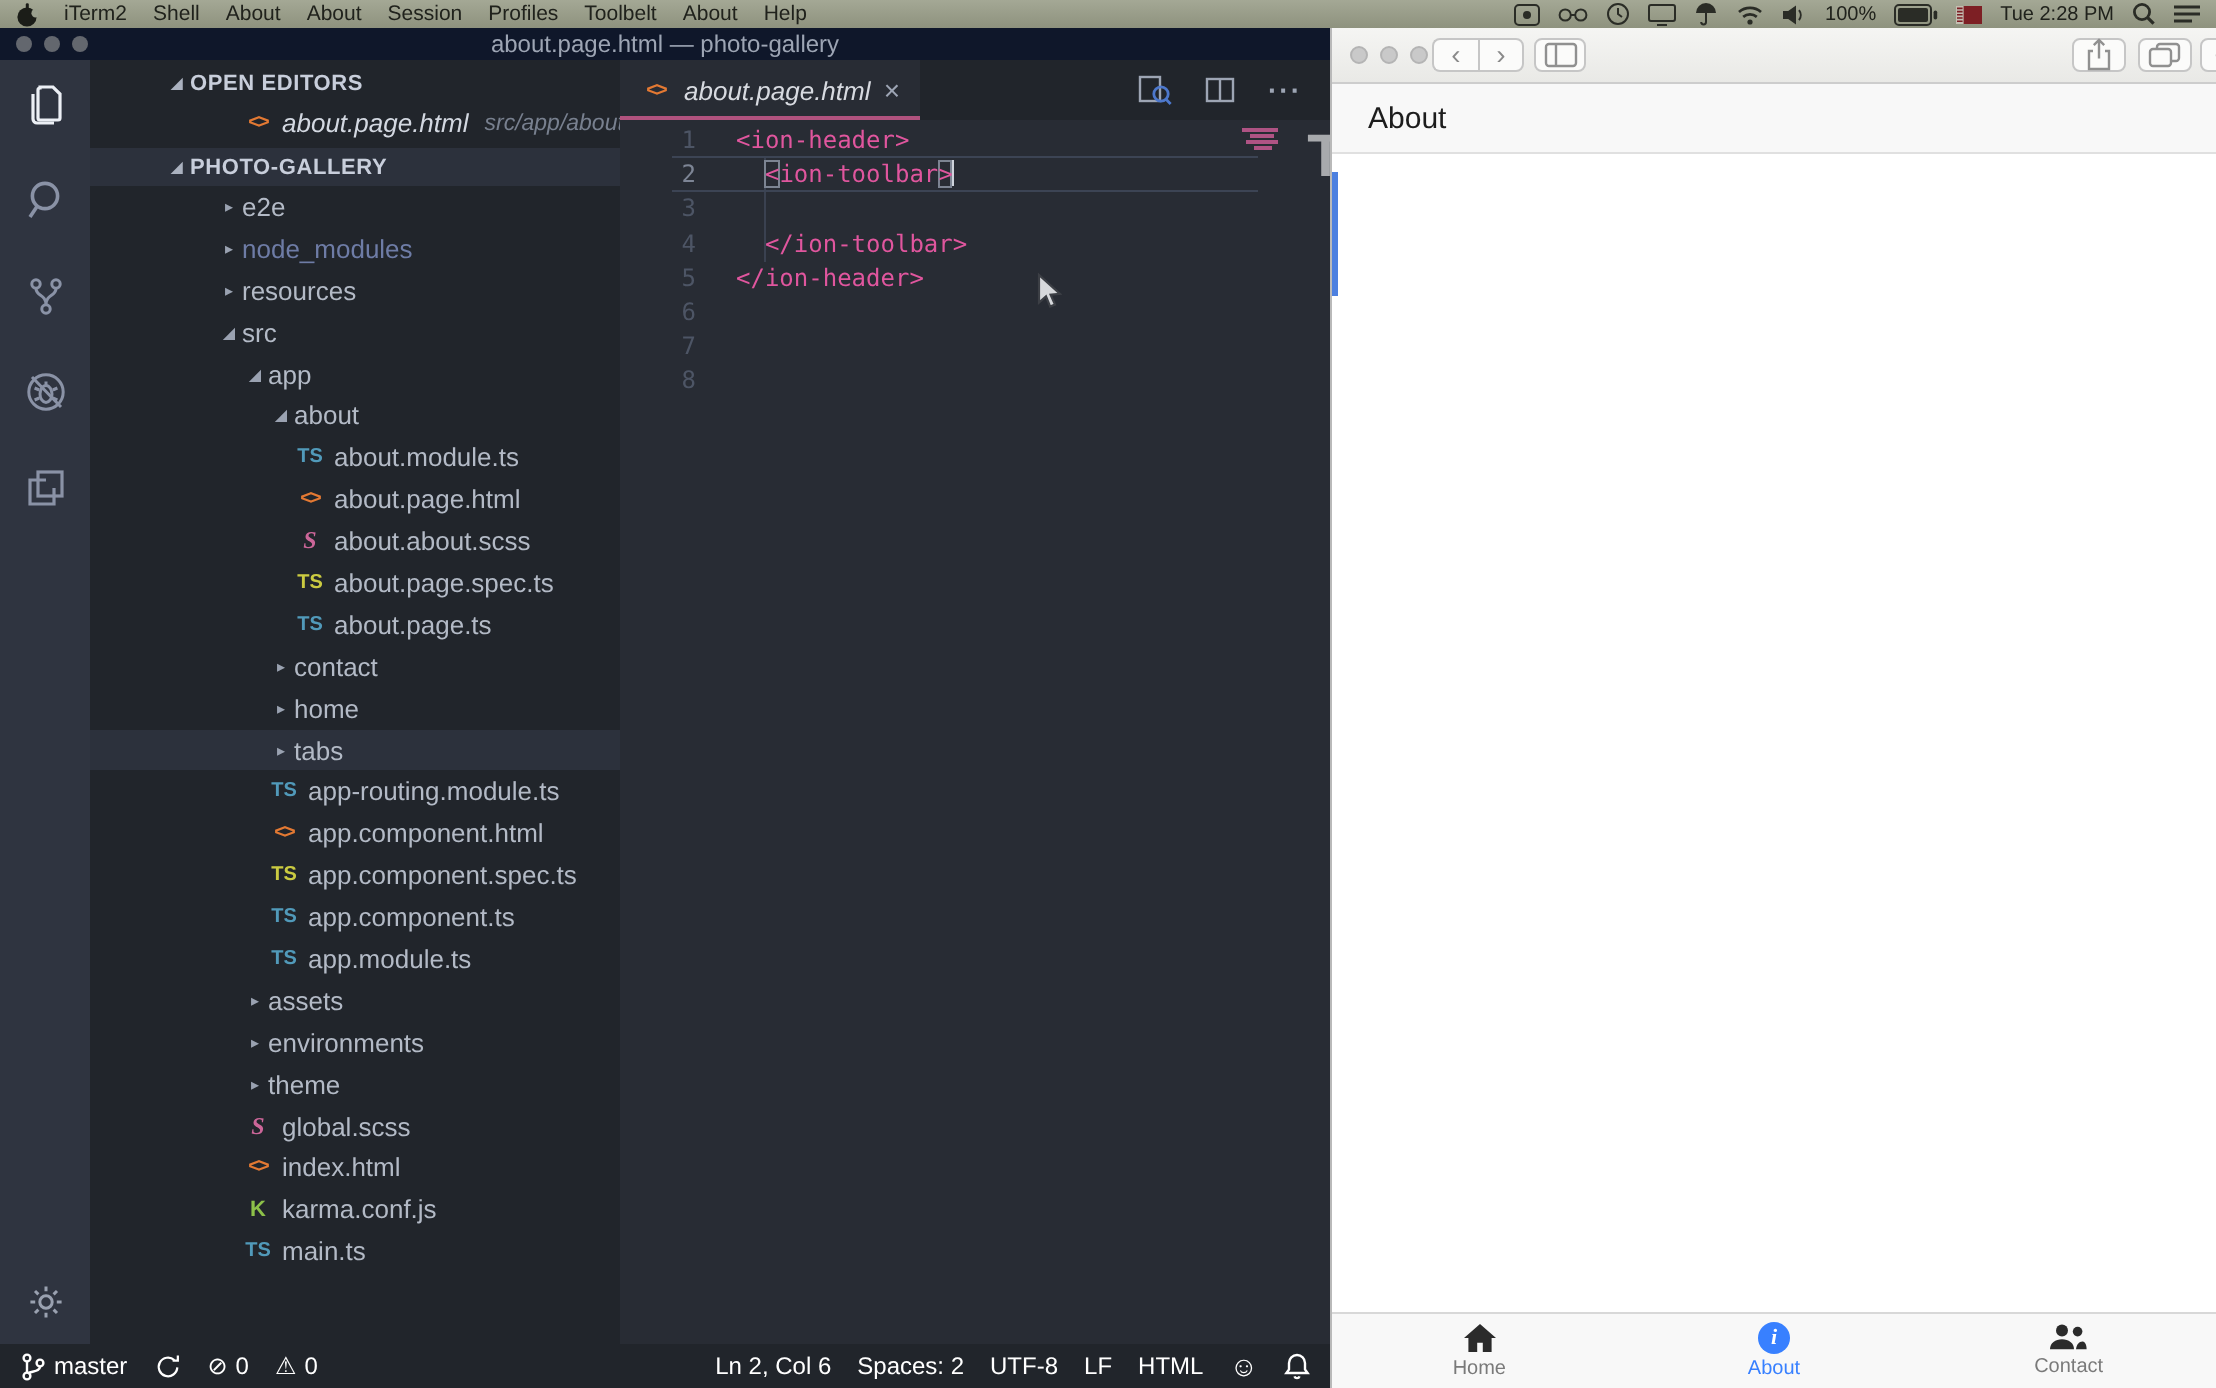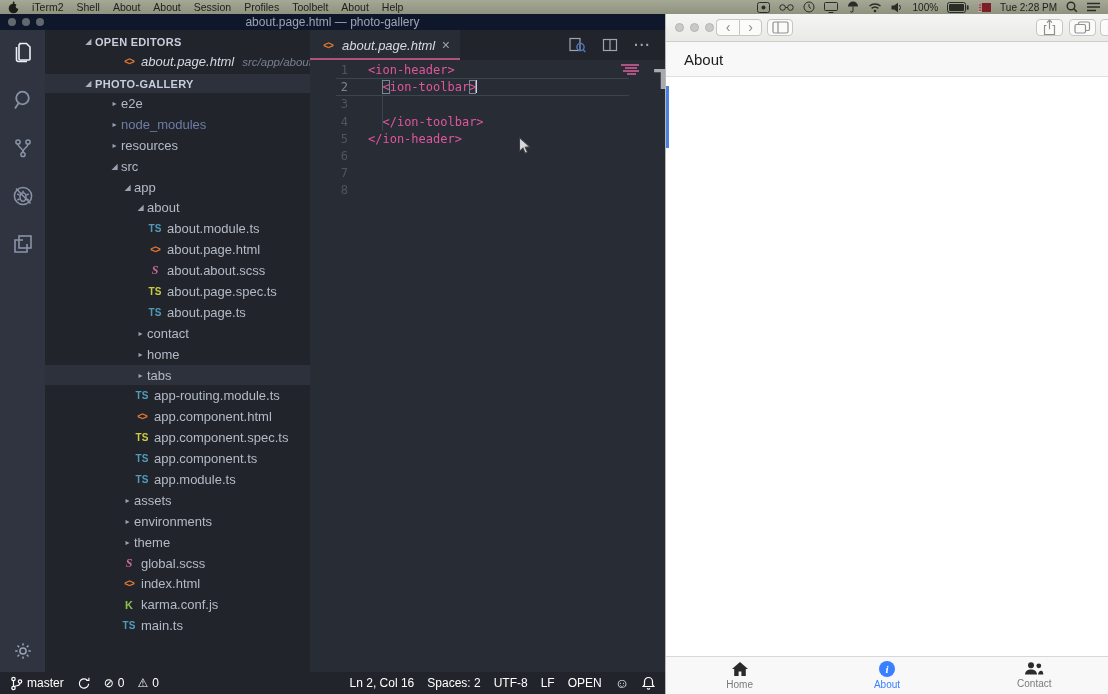--- a/index.html
+++ b/index.html
@@ -487,33 +487,33 @@
             <span class="sb-glyph">⊘</span>
             <span>0</span>
           </span>
           <span class="sb-item">
             <span class="sb-glyph">⚠</span>
             <span>0</span>
           </span>
         </div>
       <div class="sb-right">
           <span class="sb-item">
-            <span>Ln 2, Col 16</span>
+            <span>Ln 2, Col 6</span>
           </span>
           <span class="sb-item">
             <span>Spaces: 2</span>
           </span>
           <span class="sb-item">
             <span>UTF-8</span>
           </span>
           <span class="sb-item">
             <span>LF</span>
           </span>
           <span class="sb-item">
-            <span>OPEN</span>
+            <span>HTML</span>
           </span>
           <span class="sb-item">
             <span class="sb-glyph" style="font-size: 14px;">☺</span>
           </span>
           <span class="sb-item">
             <span class="ico">
               <svg width="13" height="14" viewBox="0 0 13 14" fill="none" stroke="currentColor" stroke-width="1.2">
                 <path d="M6.5 1.5a4 4 0 0 1 4 4v3.2l1.3 1.8H1.2l1.3-1.8V5.5a4 4 0 0 1 4-4z"></path>
                 <path d="M5.2 12.2a1.4 1.4 0 0 0 2.6 0"></path>
               </svg>

